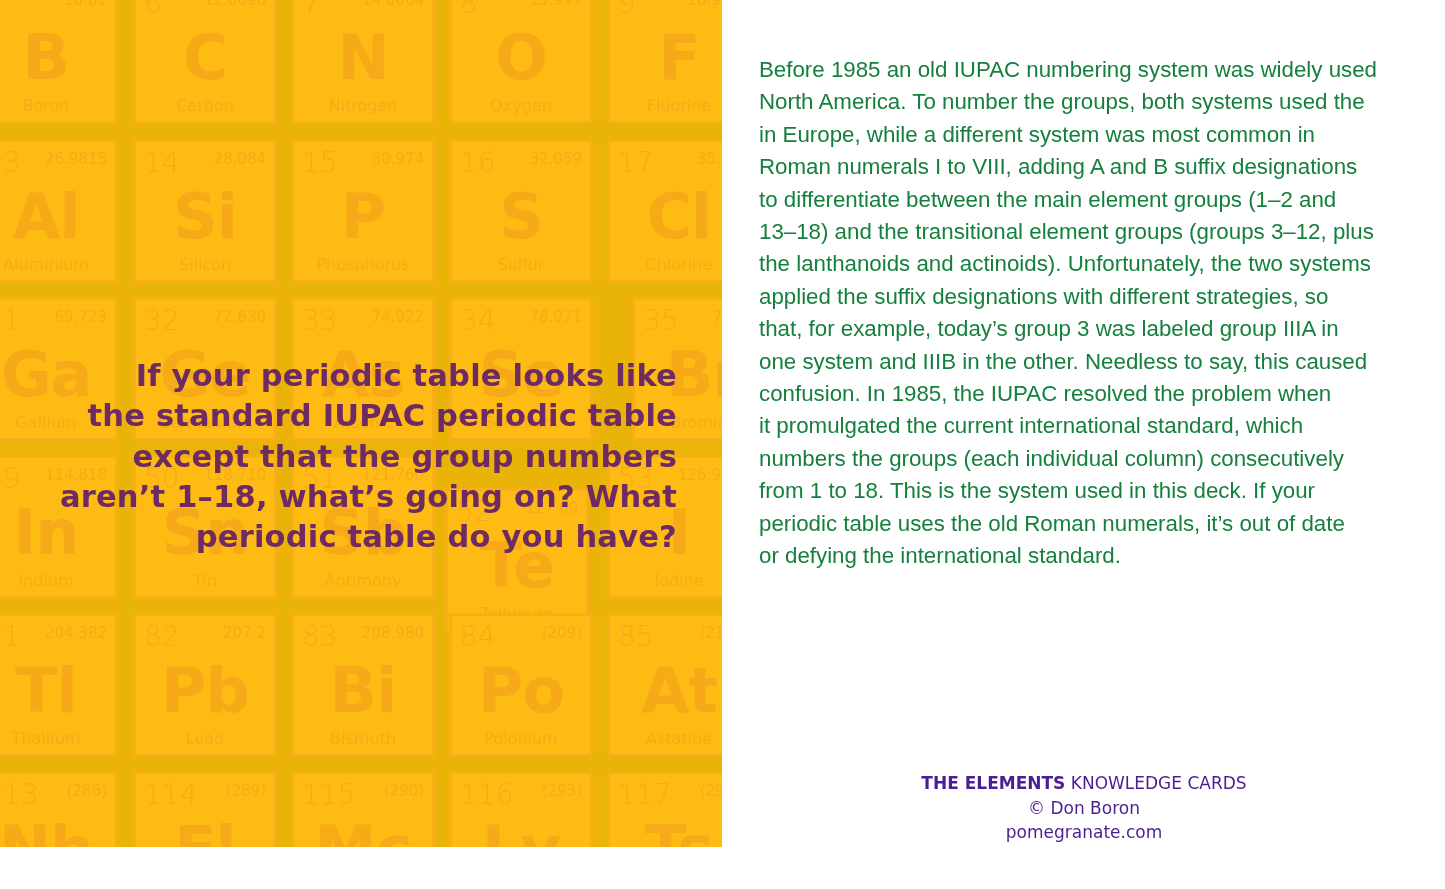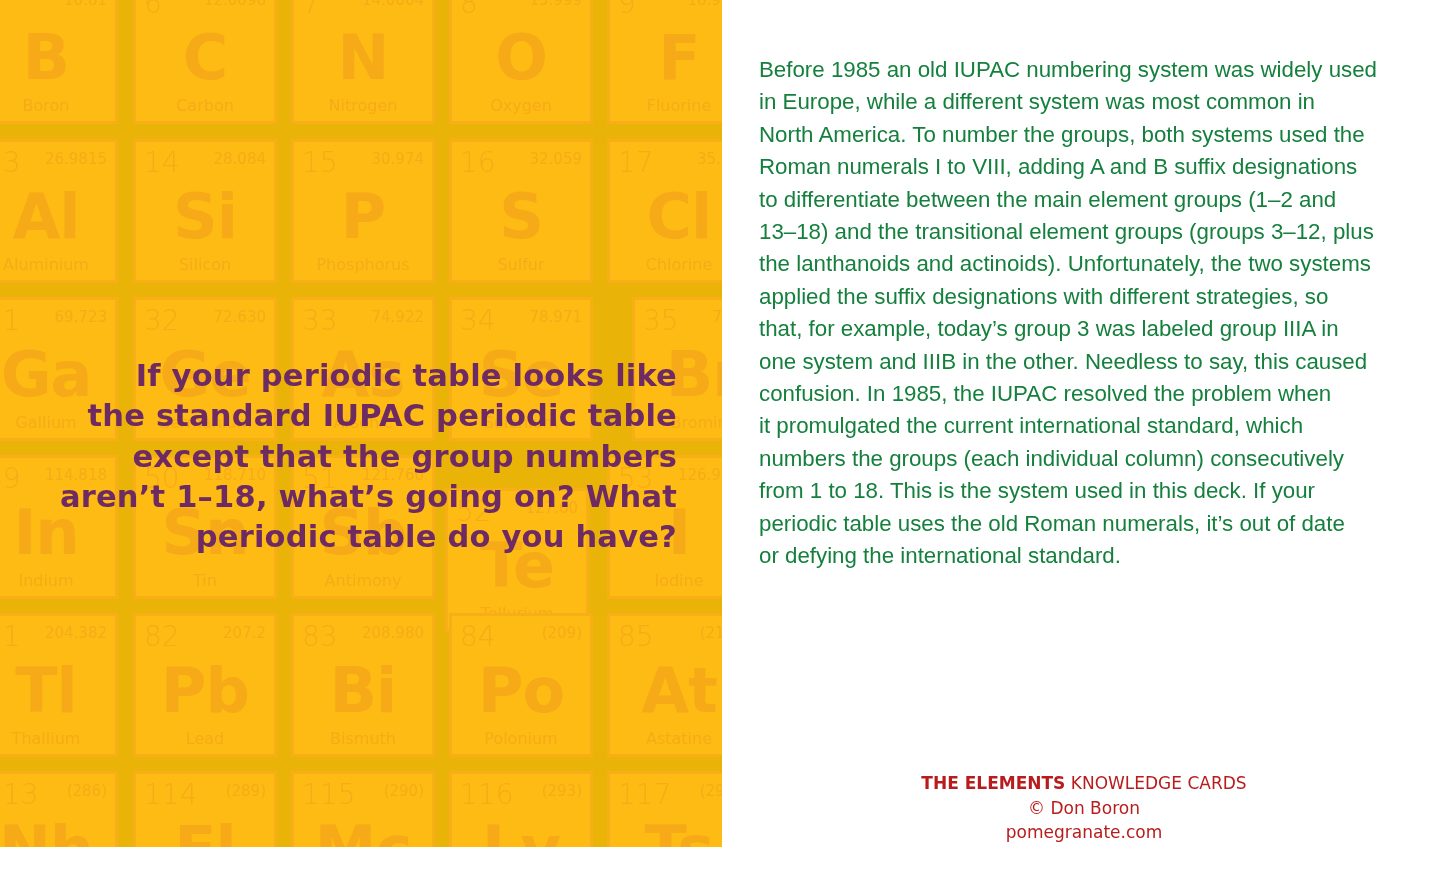--- a/index.html
+++ b/index.html
@@ -48,21 +48,21 @@
     text-align: right;
   }
   .body-text {
     position: absolute; left: 759px; top: 54px; width: 660px;
     font-family: "Liberation Sans", sans-serif;
     font-size: 22.3px; line-height: 32.4px; color: #15803d;
   }
   .body-text .line { display: block; white-space: nowrap; }
   .credits {
     position: absolute; left: 884px; top: 771px; width: 400px; text-align: center;
-    font-family: "DejaVu Sans", sans-serif; font-size: 17px; line-height: 24.5px; color: #b91c1c;
+    font-family: "DejaVu Sans", sans-serif; font-size: 17px; line-height: 24.5px; color: #4c1d95;
   }
   .credits .brand { font-weight: bold; }
 </style>
 </head>
 <body>
 
 <div class="left-panel">
   <div class="tile-grid" id="tile-grid">
       <div class="tile" style="left: -26px; top: -20px;">
         <div class="num">5</div>
@@ -249,22 +249,22 @@
     <div>If your periodic table looks like</div>
     <div>the standard IUPAC periodic table</div>
     <div>except that the group numbers</div>
     <div>aren’t 1–18, what’s going on? What</div>
     <div>periodic table do you have?</div>
   </div>
 </div>
 
 <div class="body-text">
   <span class="line">Before 1985 an old IUPAC numbering system was widely used</span>
+  <span class="line">North America. To number the groups, both systems used the</span>
   <span class="line">in Europe, while a different system was most common in</span>
-  <span class="line">North America. To number the groups, both systems used the</span>
   <span class="line">Roman numerals I to VIII, adding A and B suffix designations</span>
   <span class="line">to differentiate between the main element groups (1–2 and</span>
   <span class="line">13–18) and the transitional element groups (groups 3–12, plus</span>
   <span class="line">the lanthanoids and actinoids). Unfortunately, the two systems</span>
   <span class="line">applied the suffix designations with different strategies, so</span>
   <span class="line">that, for example, today’s group 3 was labeled group IIIA in</span>
   <span class="line">one system and IIIB in the other. Needless to say, this caused</span>
   <span class="line">confusion. In 1985, the IUPAC resolved the problem when</span>
   <span class="line">it promulgated the current international standard, which</span>
   <span class="line">numbers the groups (each individual column) consecutively</span>

